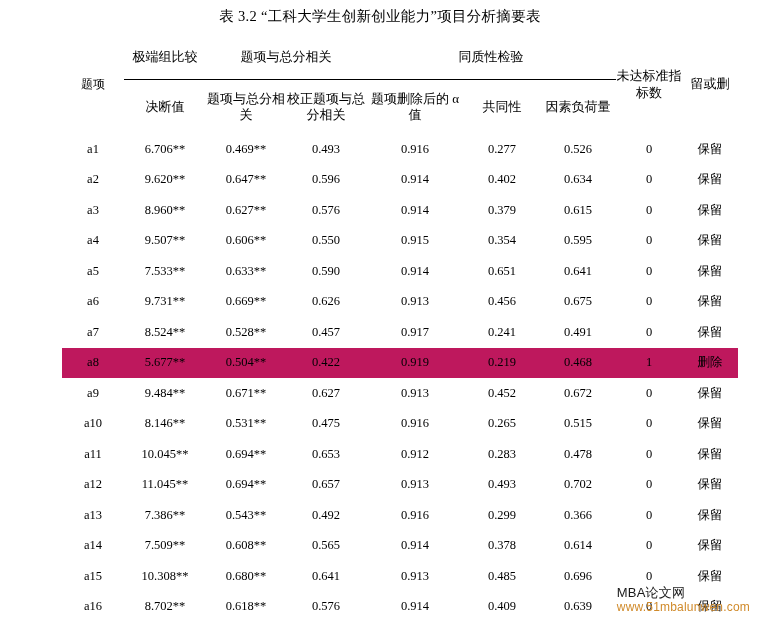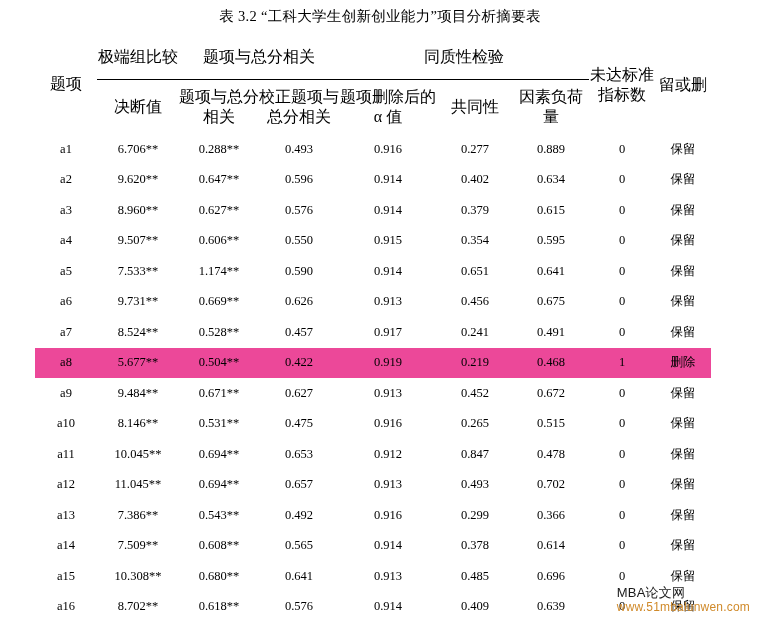--- a/index.html
+++ b/index.html
@@ -13,21 +13,21 @@
     font-family: "Liberation Serif", "DejaVu Serif", serif;
     color: #000000;
     position: relative;
     overflow: hidden;
   }
   .page {
     width: 760px;
     height: 635px;
     position: relative;
     box-sizing: border-box;
-    padding: 0 35px;
+    padding: 0 62px;
   }
   .caption {
     text-align: center;
     font-size: 14.5px;
     padding-top: 7px;
     padding-bottom: 9px;
     letter-spacing: 0.3px;
     white-space: nowrap;
   }
   table.summary {
@@ -58,38 +58,38 @@
     height: 30.5px;
     border-bottom: 0.7px solid #cfcfcf;
   }
   .body-row.last td {
     border-bottom: 0;
   }
   .grp-line {
     border-bottom: 1px solid #000 !important;
   }
   .highlight td {
-    background: #ec4899;
+    background: #be185d;
   }
   .col-item { width: 62px; }
   .col-a { width: 82px; }
   .col-b { width: 80px; }
   .col-c { width: 80px; }
   .col-d { width: 98px; }
   .col-e { width: 76px; }
   .col-f { width: 76px; }
   .col-g { width: 66px; }
   .col-h { width: 56px; }
 
   .hdr-cell-multi {
     line-height: 1.25;
-    font-size: 16px;
+    font-size: 13px;
   }
   .hdr-group-label {
-    font-size: 16px;
+    font-size: 12px;
   }
   .watermark {
     position: absolute;
     right: 10px;
     bottom: 20px;
     text-align: left;
     line-height: 1.15;
     margin-top: 20px;
   }
   .wm-main {
@@ -139,25 +139,25 @@
         <td class="hdr-cell-multi">校正题项与总分相关</td>
         <td class="hdr-cell-multi">题项删除后的 α 值</td>
         <td class="hdr-cell-multi">共同性</td>
         <td class="hdr-cell-multi">因素负荷量</td>
       </tr>
     </thead>
     <tbody id="table-body">
         <tr class="body-row">
           <td>a1</td>
           <td>6.706**</td>
-          <td>0.288**</td>
+          <td>0.469**</td>
           <td>0.493</td>
           <td>0.916</td>
           <td>0.277</td>
-          <td>0.889</td>
+          <td>0.526</td>
           <td>0</td>
           <td>保留</td>
         </tr>
         <tr class="body-row">
           <td>a2</td>
           <td>9.620**</td>
           <td>0.647**</td>
           <td>0.596</td>
           <td>0.914</td>
           <td>0.402</td>
@@ -183,21 +183,21 @@
           <td>0.550</td>
           <td>0.915</td>
           <td>0.354</td>
           <td>0.595</td>
           <td>0</td>
           <td>保留</td>
         </tr>
         <tr class="body-row">
           <td>a5</td>
           <td>7.533**</td>
-          <td>1.174**</td>
+          <td>0.633**</td>
           <td>0.590</td>
           <td>0.914</td>
           <td>0.651</td>
           <td>0.641</td>
           <td>0</td>
           <td>保留</td>
         </tr>
         <tr class="body-row">
           <td>a6</td>
           <td>9.731**</td>
@@ -252,21 +252,21 @@
           <td>0.515</td>
           <td>0</td>
           <td>保留</td>
         </tr>
         <tr class="body-row">
           <td>a11</td>
           <td>10.045**</td>
           <td>0.694**</td>
           <td>0.653</td>
           <td>0.912</td>
-          <td>0.847</td>
+          <td>0.283</td>
           <td>0.478</td>
           <td>0</td>
           <td>保留</td>
         </tr>
         <tr class="body-row">
           <td>a12</td>
           <td>11.045**</td>
           <td>0.694**</td>
           <td>0.657</td>
           <td>0.913</td>

